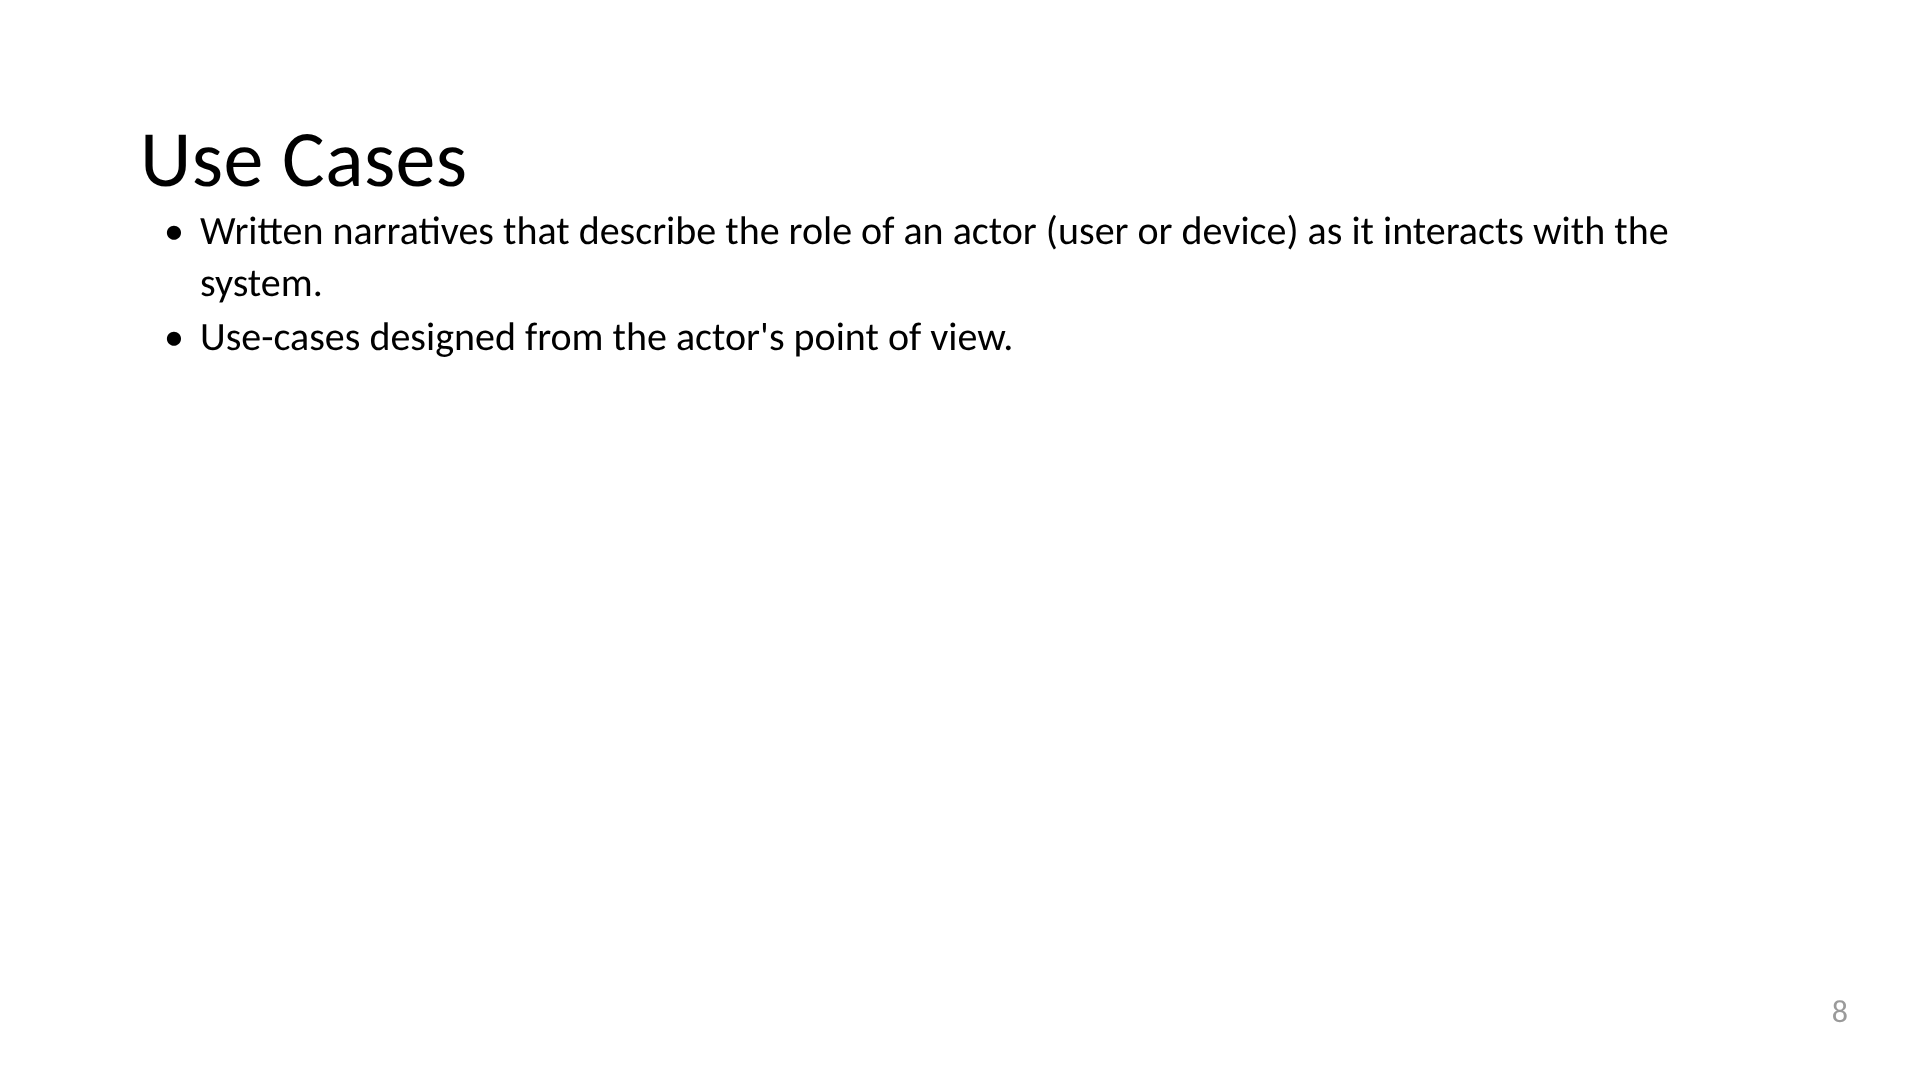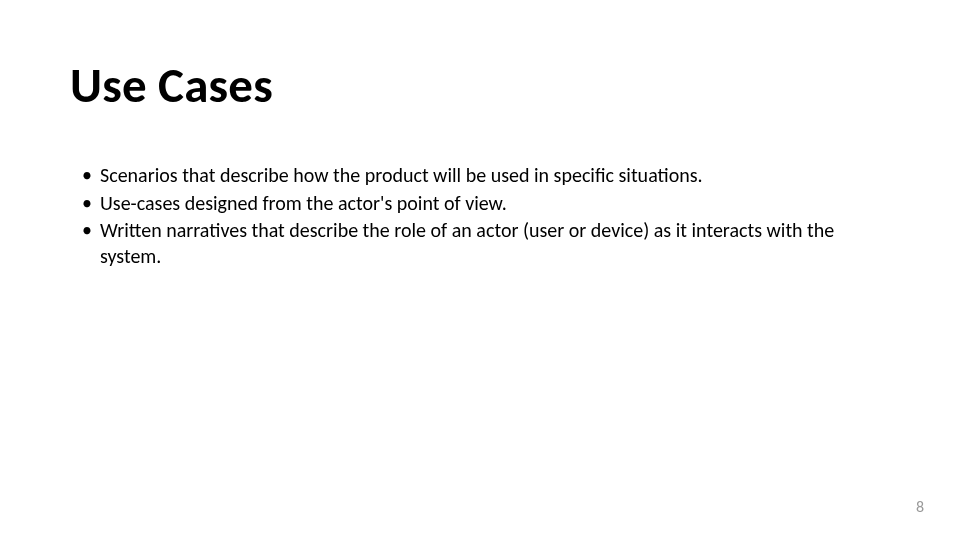--- a/index.html
+++ b/index.html
@@ -15,24 +15,23 @@
       position: relative;
       overflow: hidden;
     }
     .slide {
       width: 100%;
       height: 100%;
       padding: 55px 70px 40px 70px;
       position: relative;
     }
     .title {
-      font-size: 49px;
-      font-weight: 700;
+      font-size: 40px;
+      font-weight: 400;
       color: #000000;
-      margin-bottom: 48px;
       letter-spacing: 0.2px;
     }
     .bullet-list {
       list-style: none;
       padding-left: 12px;
     }
     .bullet-item {
       position: relative;
       padding-left: 18px;
       font-size: 20px;
@@ -55,18 +54,17 @@
       font-size: 16px;
       color: #9a9a9a;
     }
   </style>
 </head>
 <body>
 
 <div class="slide">
   <h1 class="title">Use Cases</h1>
   <ul class="bullet-list">
-    <li class="bullet-item">Scenarios that describe how the product will be used in specific situations.</li>
+    <li class="bullet-item">Written narratives that describe the role of an actor (user or device) as it interacts with the system.</li>
     <li class="bullet-item">Use-cases designed from the actor's point of view.</li>
-    <li class="bullet-item">Written narratives that describe the role of an actor (user or device) as it interacts with the system.</li>
   </ul>
   <div class="page-number">8</div>
 </div>
 
 </body></html>

